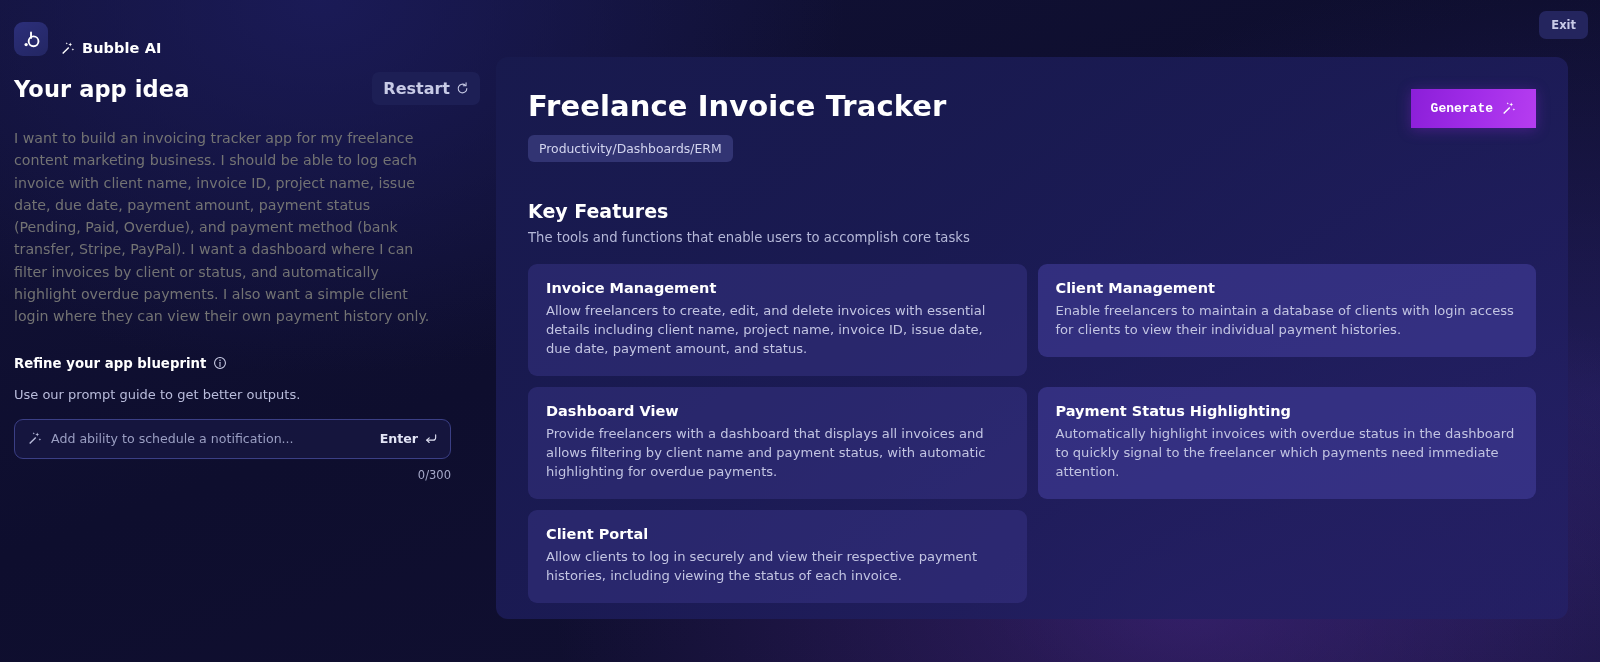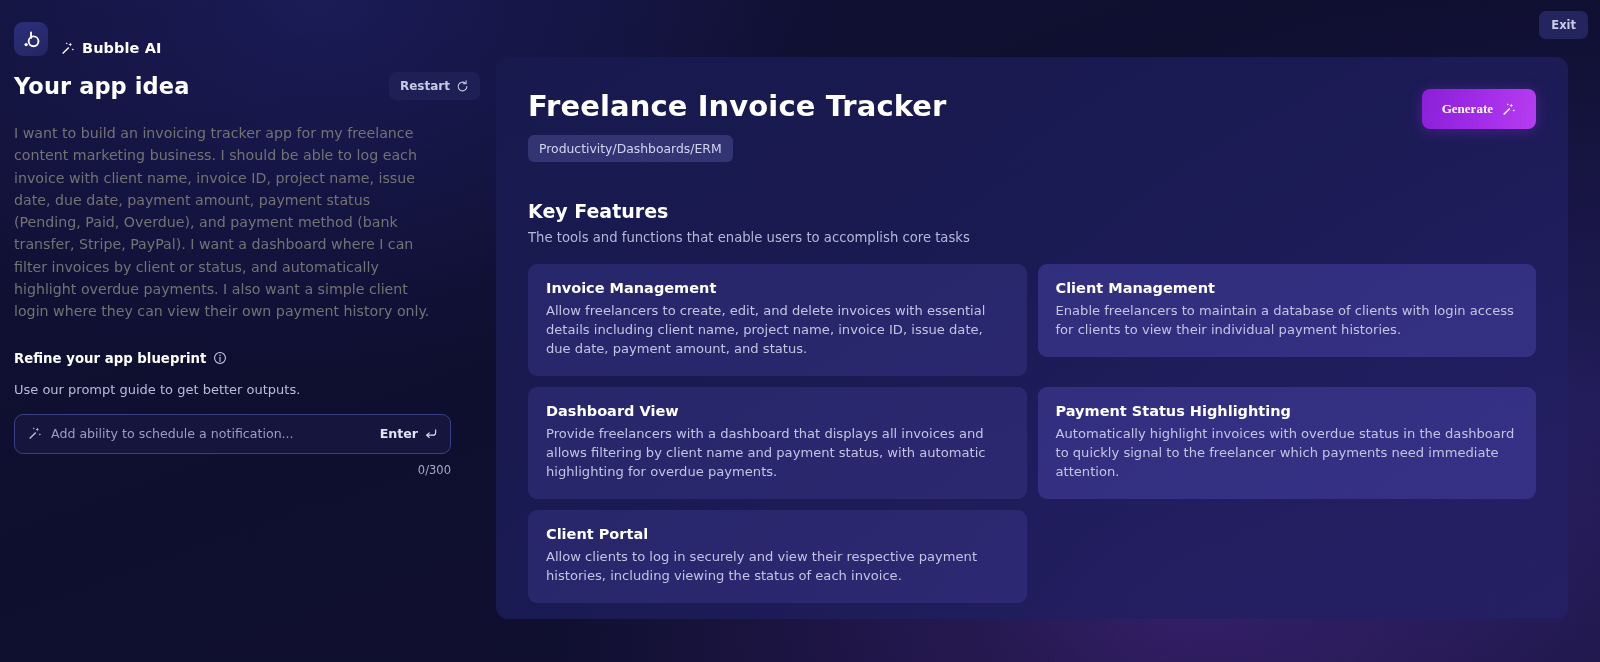--- a/index.html
+++ b/index.html
@@ -101,21 +101,21 @@
     color: #ffffff;
     letter-spacing: 0.1px;
   }
 
   #restart-button {
     background: #1d1f55;
     border: none;
     border-radius: 7px;
     color: #c8cbe6;
     font-family: inherit;
-    font-size: 12px;
+    font-size: 16px;
     font-weight: bold;
     padding: 7px 11px;
     display: flex;
     align-items: center;
     gap: 6px;
     cursor: pointer;
   }
 
   #app-idea-text {
     font-size: 14.2px;
@@ -218,23 +218,23 @@
     background: #323473;
     color: #d3d5ef;
     font-size: 12.4px;
     padding: 6px 11px;
     border-radius: 6px;
   }
 
   #generate-button {
     background: linear-gradient(100deg, #8b1fd8 0%, #a12ce8 50%, #b63df0 100%);
     border: none;
-    border-radius: 8px;
-    color: #ffffff;
-    font-family: Liberation Serif, serif;
+    border-radius: 0;
+    color: #ffffff;
+    font-family: Liberation Mono, monospace;
     font-size: 13px;
     font-weight: bold;
     padding: 12px 20px;
     display: flex;
     align-items: center;
     gap: 8px;
     cursor: pointer;
     box-shadow: 0 2px 14px rgba(150, 40, 220, 0.35);
   }
 

